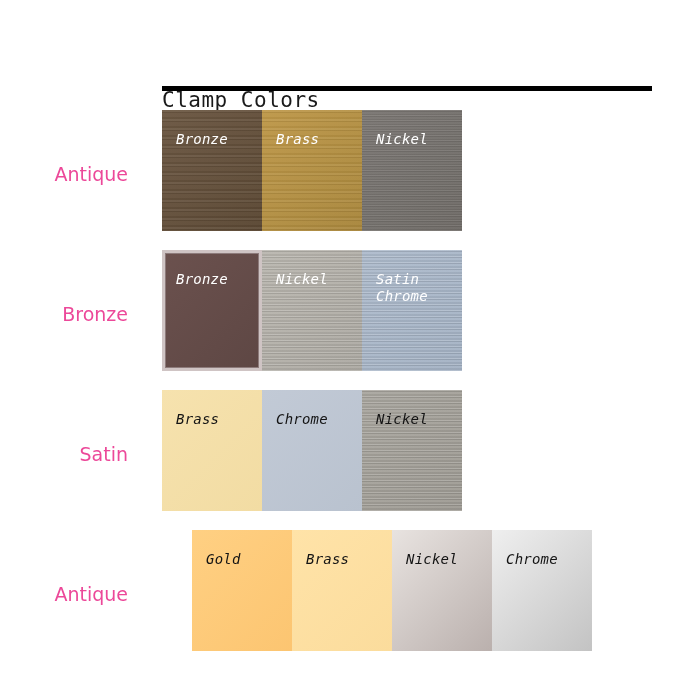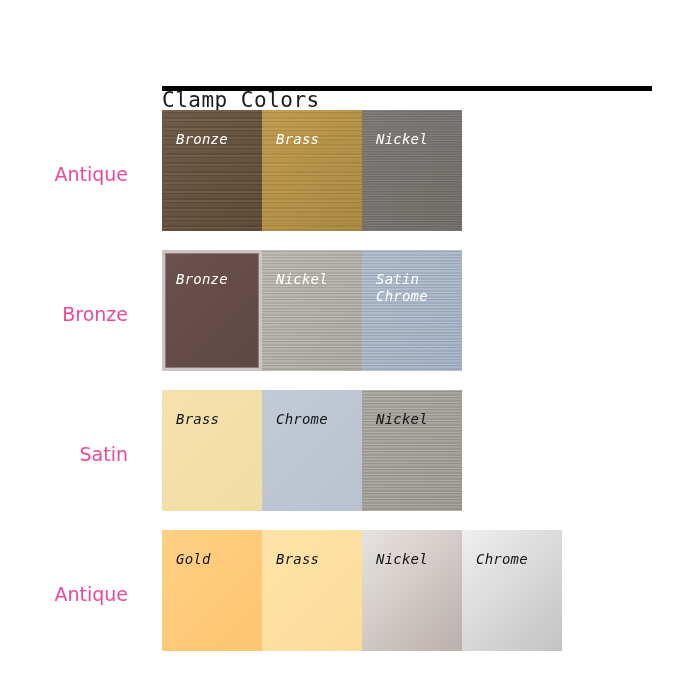--- a/index.html
+++ b/index.html
@@ -199,21 +199,21 @@
         </div>
         <div class="swatch dark-text" style="background: linear-gradient(135deg, rgb(169, 166, 159) 0%, rgb(157, 154, 147) 100%);">
           <div class="sw-tex tex-brushed-strong"></div>
           <div class="sw-label">Nickel</div>
         </div>
       </div>
     </div>
     <div class="row">
       <div class="row-label">Antique</div>
       <div class="swatch-strip">
-        <div class="swatch dark-text" style="background: linear-gradient(135deg, rgb(255, 208, 131) 0%, rgb(252, 197, 113) 100%);">
+        <div class="swatch dark-text" style="background: linear-gradient(135deg, rgb(255, 208, 131) 0%, rgb(252, 197, 113) 100%); margin-left: 30px;">
           <div class="sw-tex tex-none"></div>
           <div class="sw-label">Gold</div>
         </div>
         <div class="swatch dark-text" style="background: linear-gradient(135deg, rgb(255, 227, 168) 0%, rgb(251, 220, 156) 100%);">
           <div class="sw-tex tex-none"></div>
           <div class="sw-label">Brass</div>
         </div>
         <div class="swatch dark-text" style="background: linear-gradient(135deg, rgb(232, 227, 224) 0%, rgb(186, 176, 173) 100%);">
           <div class="sw-tex tex-none"></div>
           <div class="sw-label">Nickel</div>

